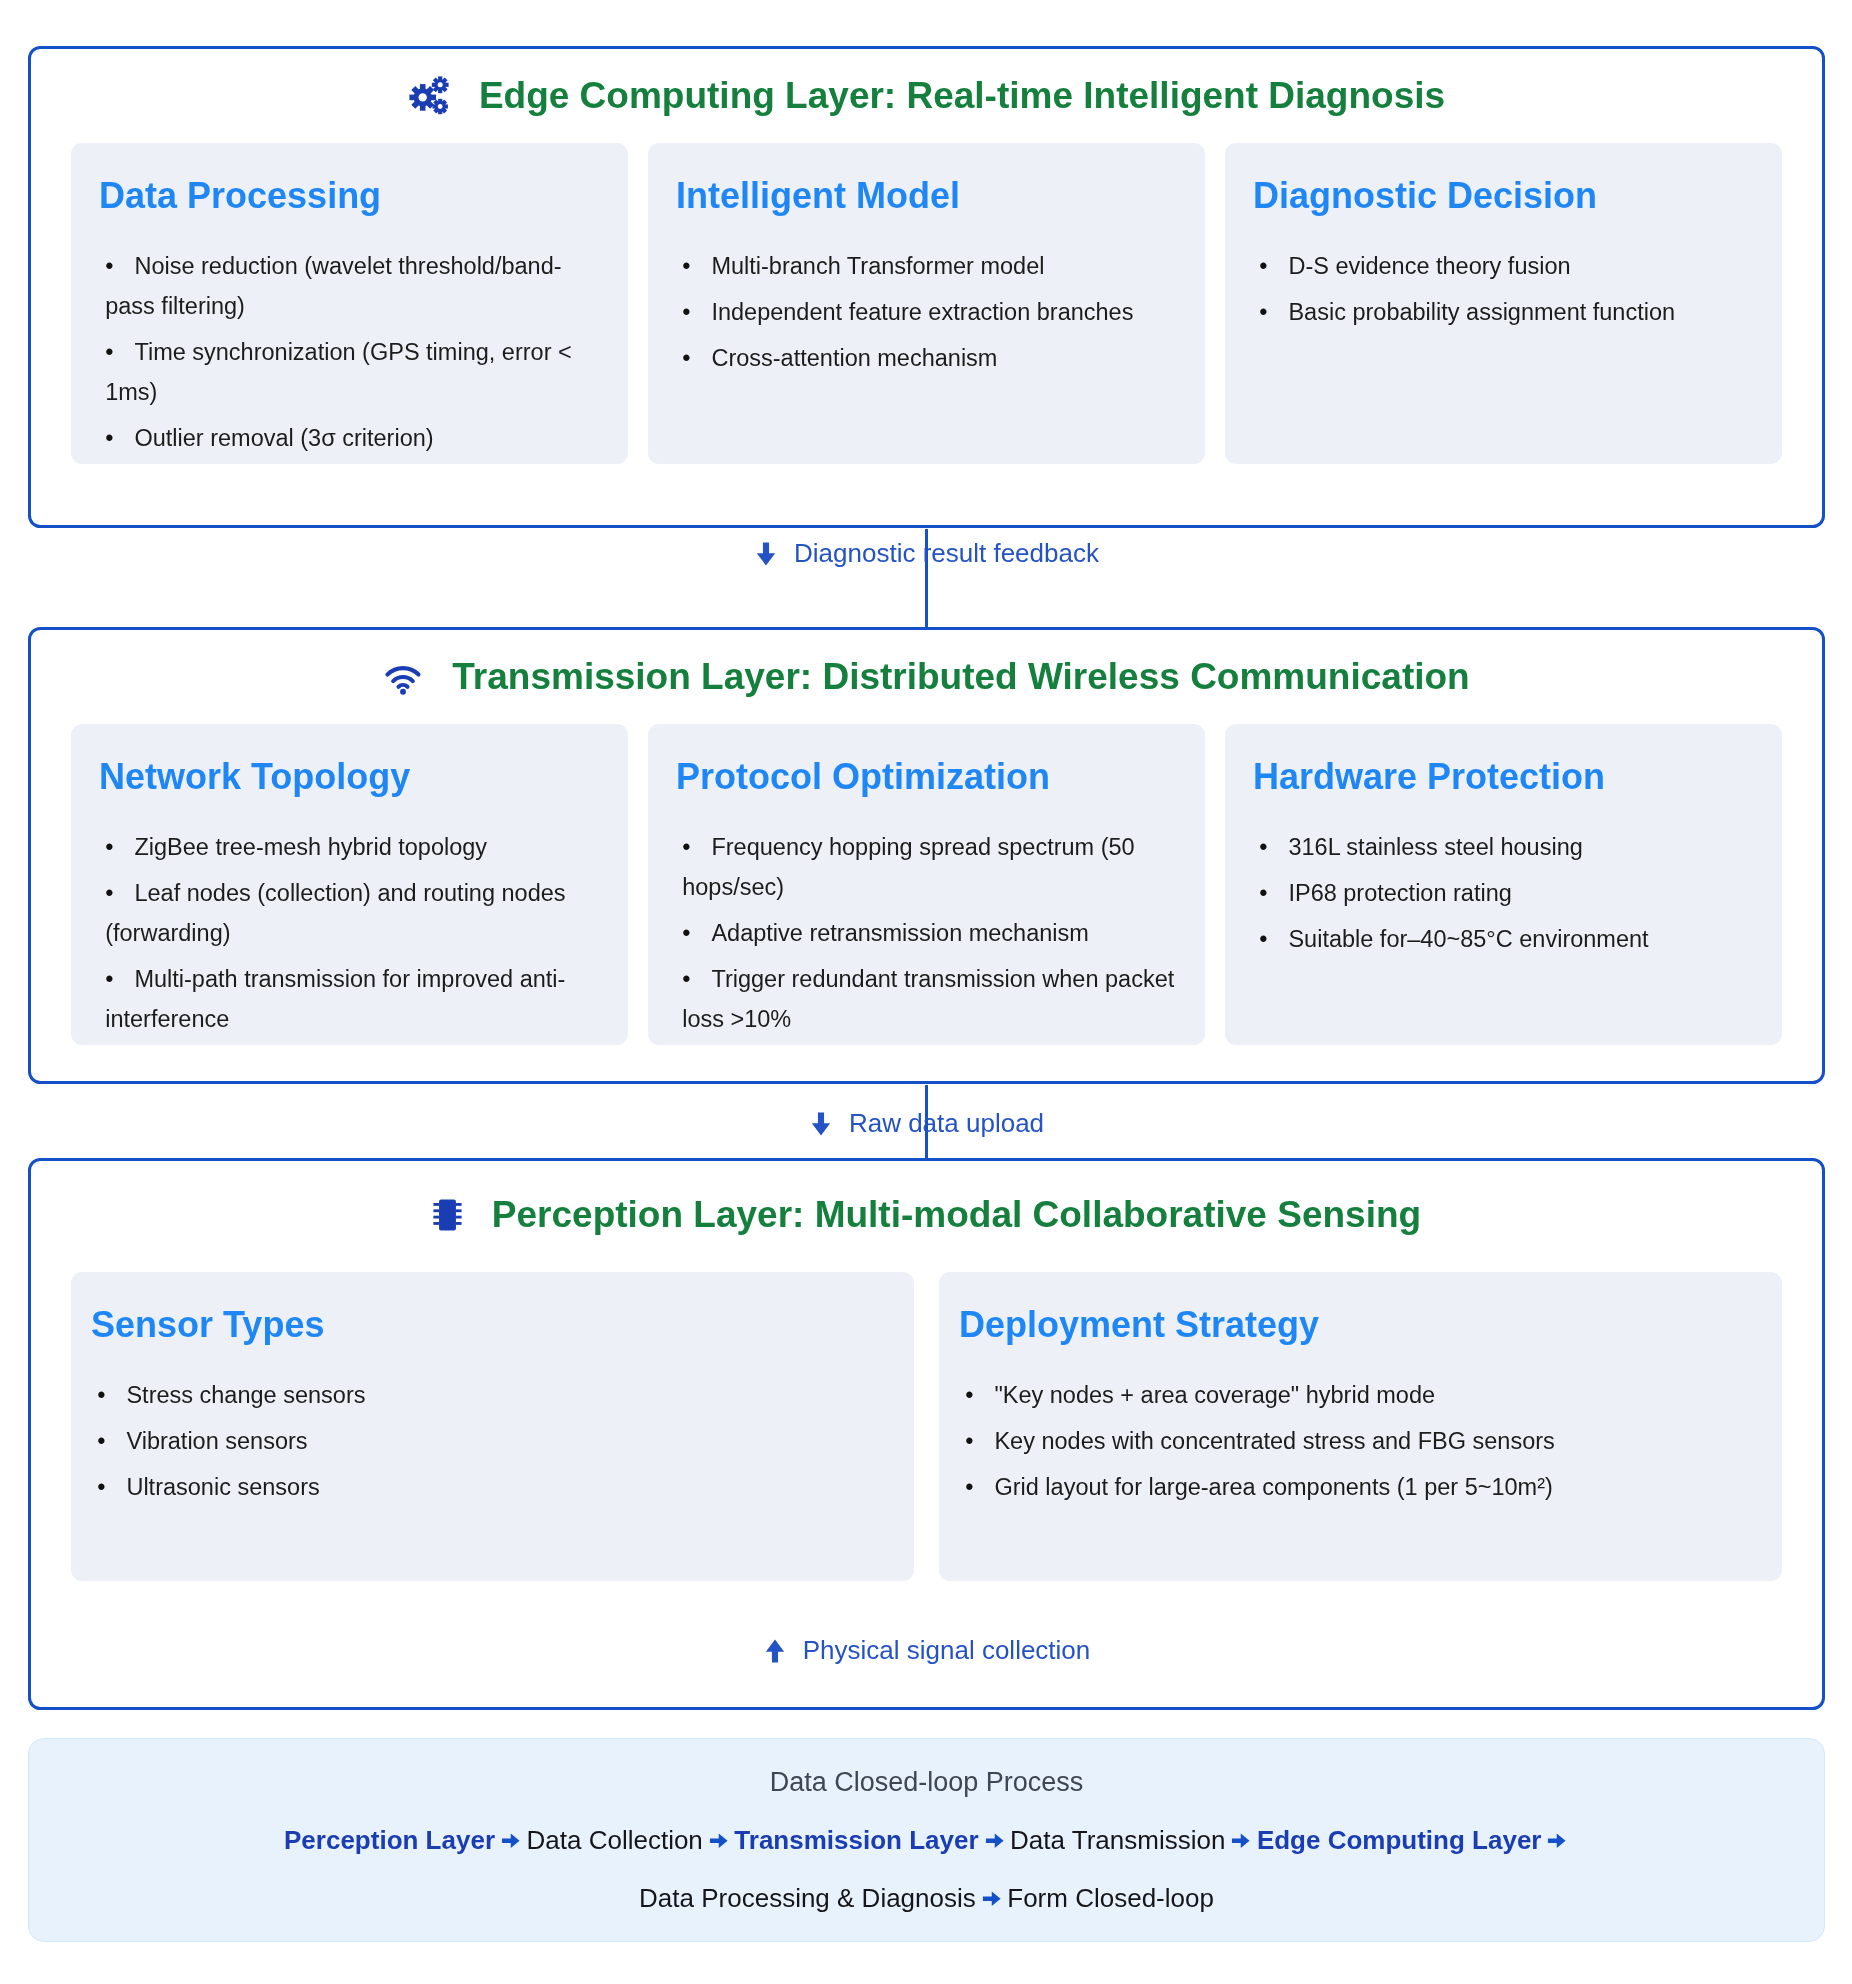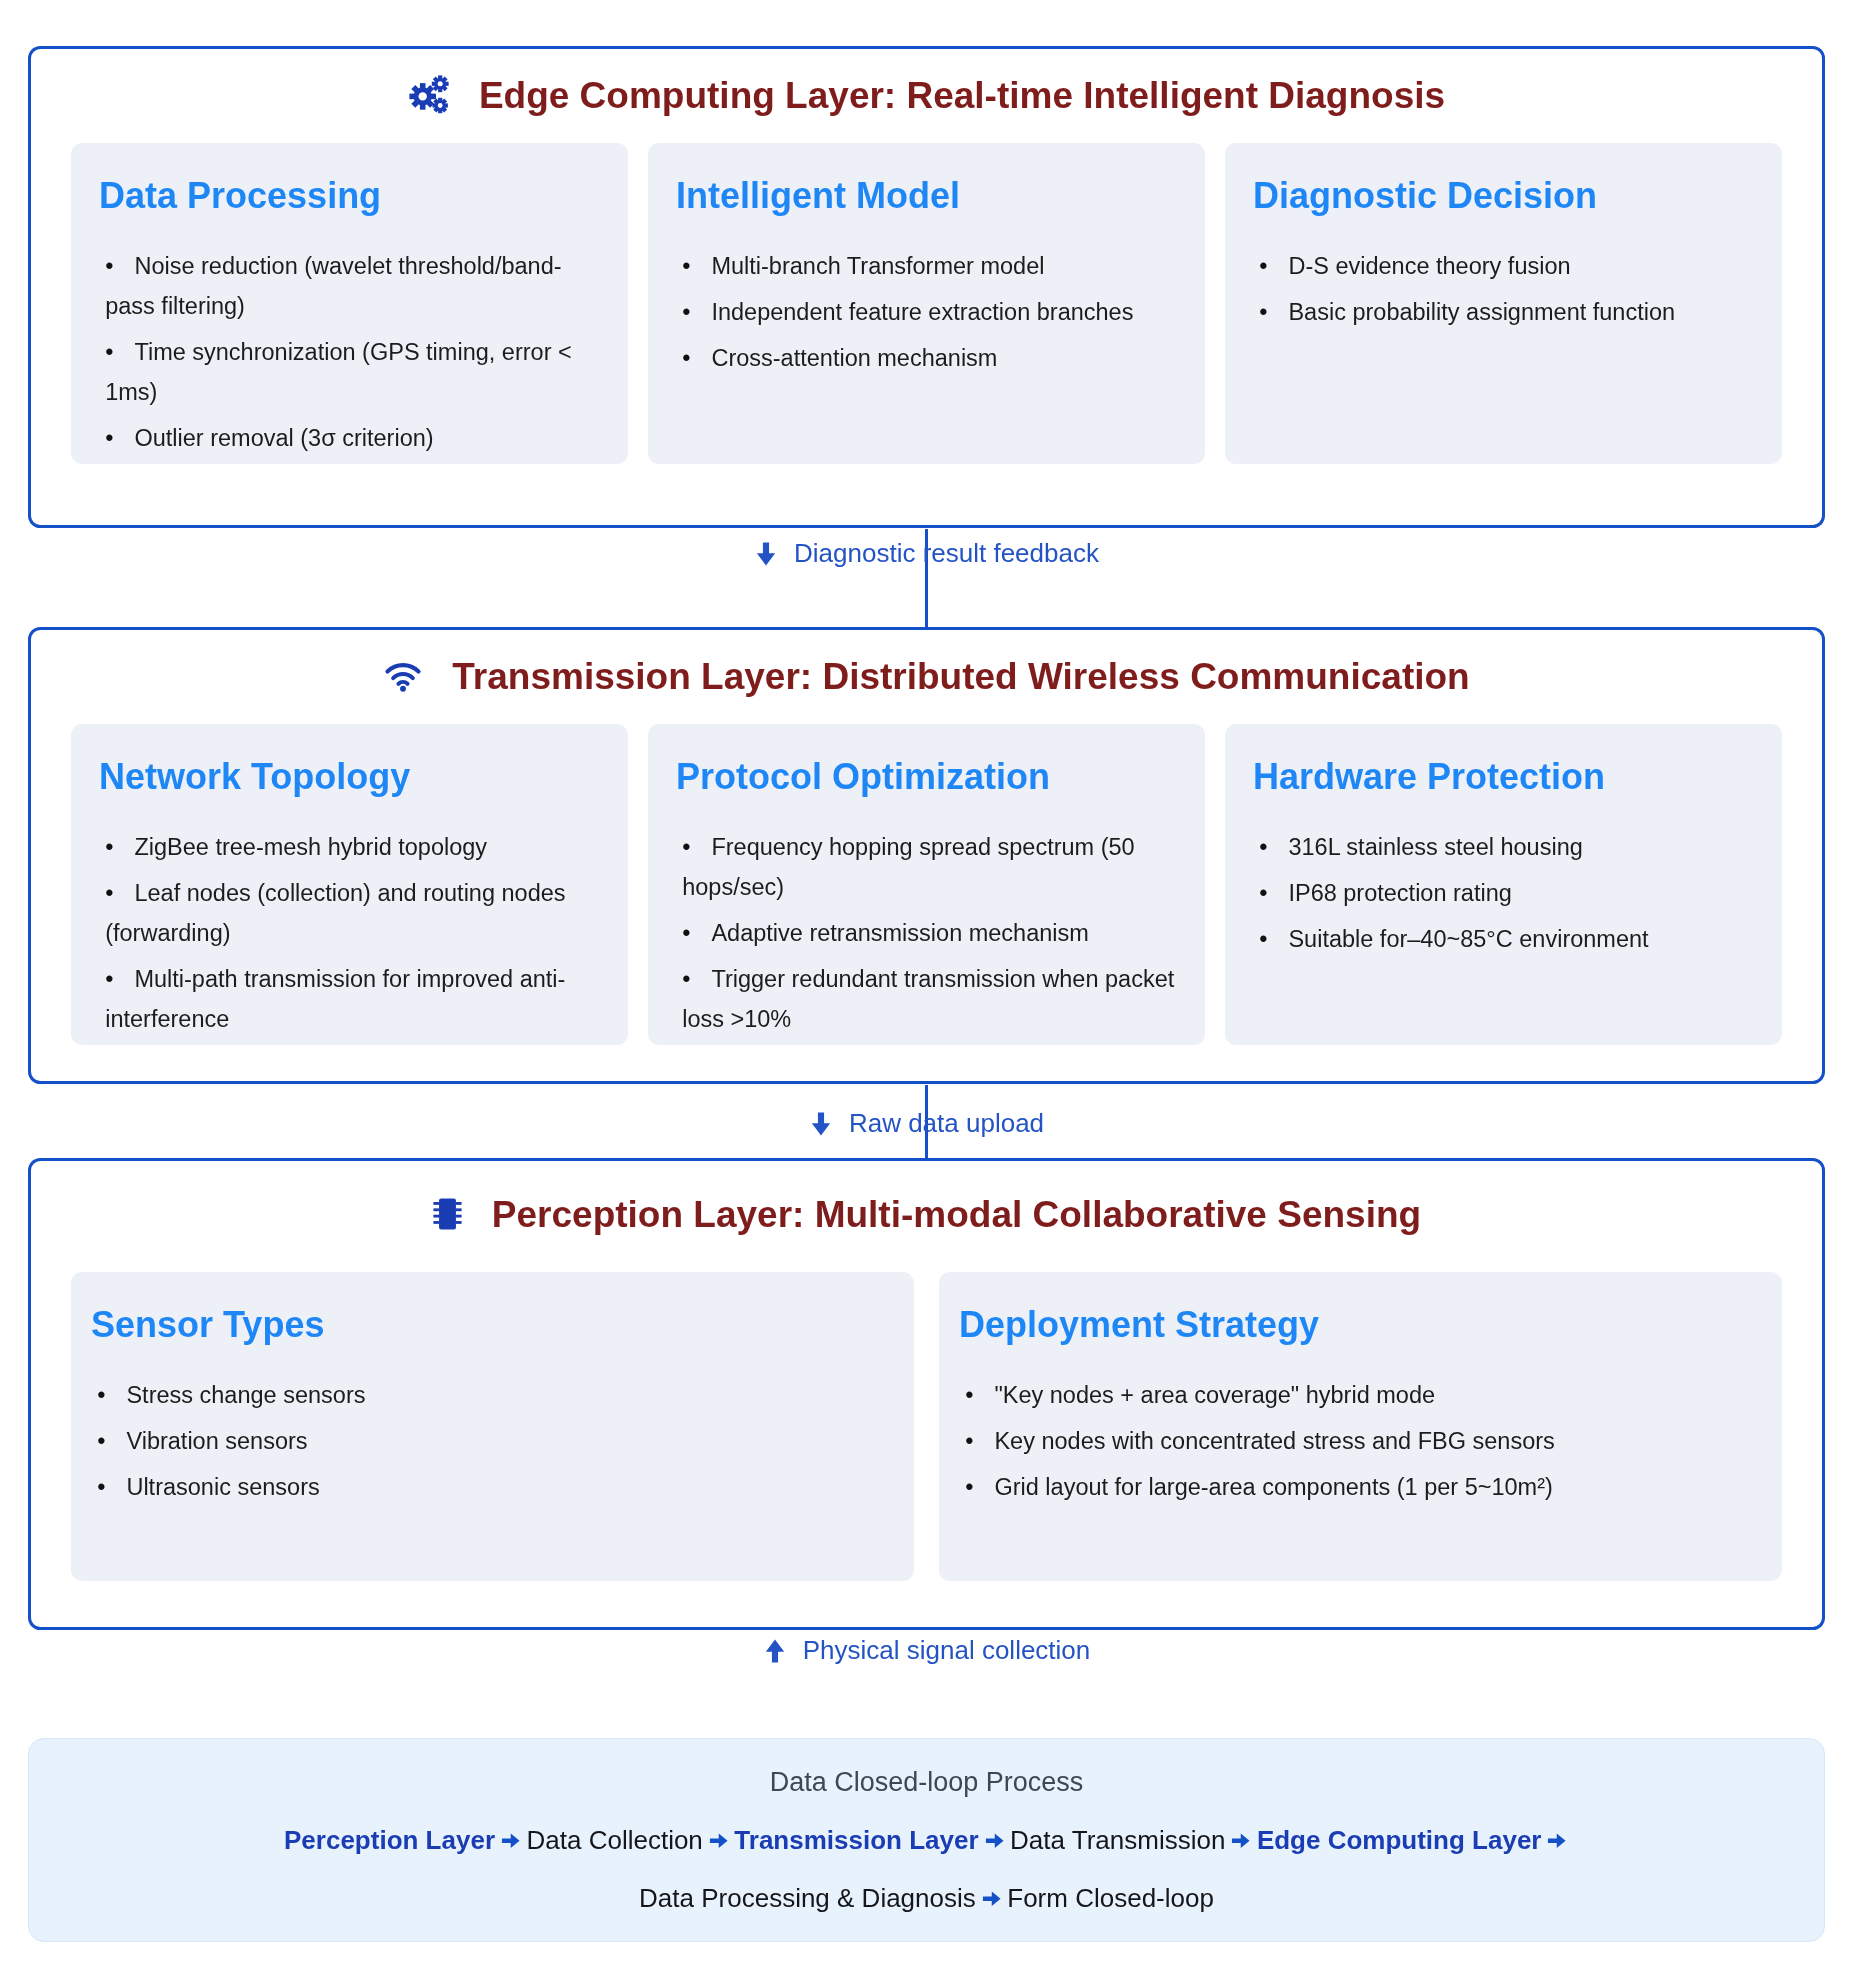--- a/index.html
+++ b/index.html
@@ -3,24 +3,24 @@
 <meta charset="utf-8">
 <style>
   * { margin:0; padding:0; box-sizing:border-box; }
   html,body { width:1852px; height:1985px; background:#ffffff;
     font-family:"Liberation Sans","DejaVu Sans",sans-serif; position:relative; overflow:hidden; }
 
   .layer-box { position:absolute; left:28px; width:1797px; background:#ffffff;
     border:3.1px solid #1450c8; border-radius:12.3px; }
   #box-edge        { top:46px;   height:482px; }
   #box-transmission{ top:627px; height:457px; }
-  #box-perception  { top:1158px; height:472px; }
-
-  .layer-title { display:flex; justify-content:center; align-items:flex-start; gap:29px;
-    font-size:37px; font-weight:bold; color:#7f1d1d; }
+  #box-perception  { top:1158px; height:552px; }
+
+  .layer-title { display:flex; justify-content:center; align-items:center; gap:29px;
+    font-size:37px; font-weight:bold; color:#15803d; }
   #box-edge .layer-title, #box-transmission .layer-title { margin-top:26px; }
   #box-perception .layer-title { margin-top:33px; }
 
   .cards { display:flex; gap:20px; padding:0 40px; margin-top:26px; }
   #box-perception .cards { gap:25px; margin-top:36px; }
   .card { flex:1; background:#edf1f7; border-radius:11px; padding:32px 28px; height:321px; }
   #box-perception .card { height:309px;padding-left:20px; }
   .card-title { font-size:36px; font-weight:bold; color:#1f87f5; margin-bottom:30px; }
   .bullet { font-size:23.5px; line-height:1.7; color:#1c1c1c; padding-left:6.2px; margin-bottom:6.2px; }
   .bullet::before { content:"•"; margin-right:21px; color:#111; }

